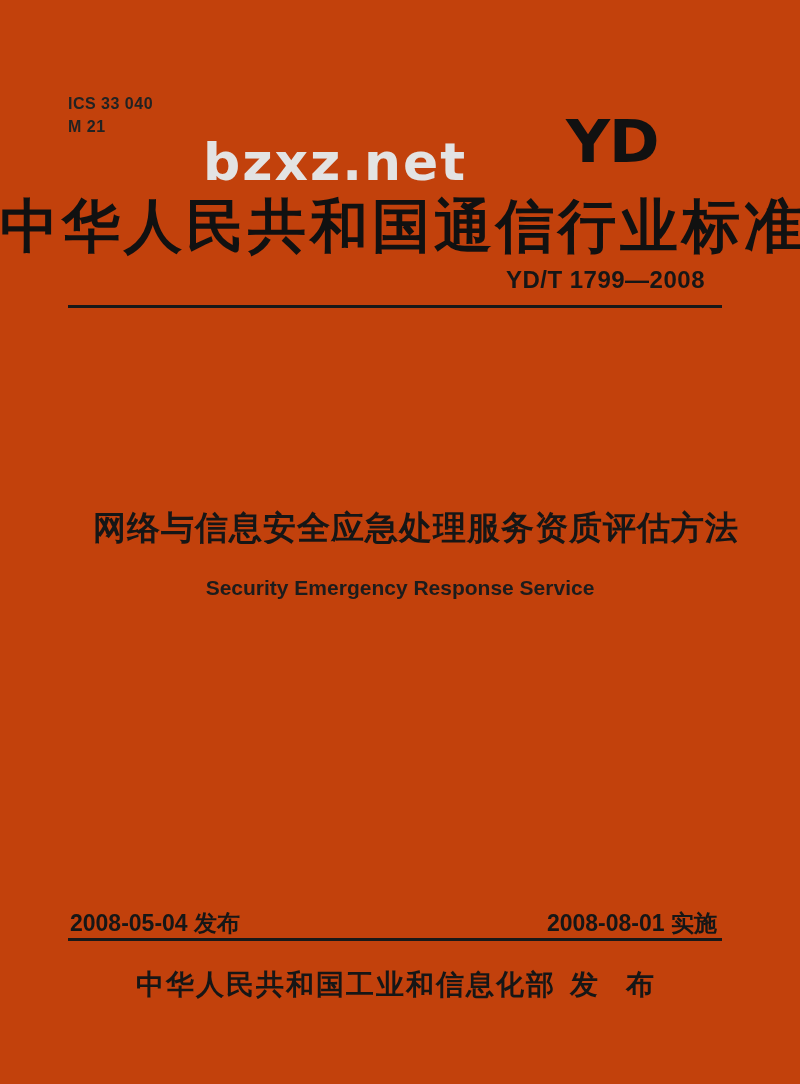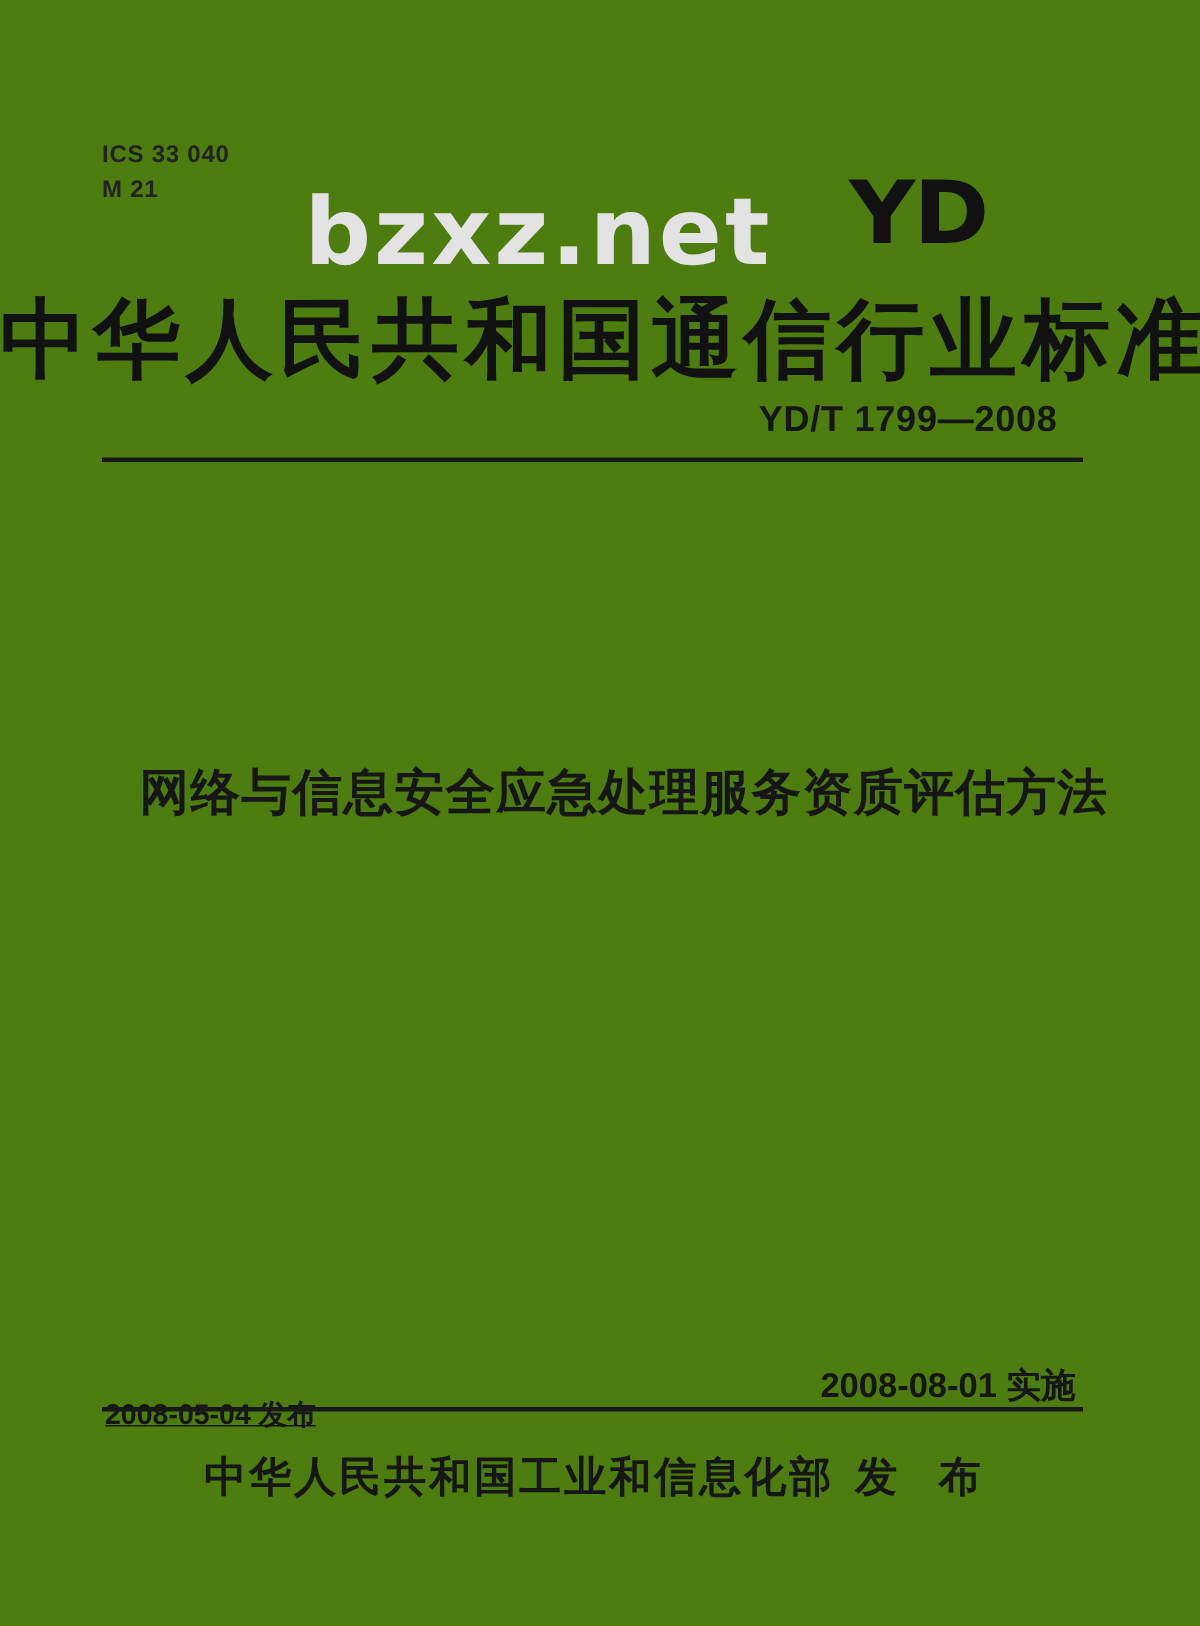--- a/index.html
+++ b/index.html
@@ -4,44 +4,44 @@
 <style>
   * { margin: 0; padding: 0; box-sizing: border-box; }
   html, body { background: #9a9a9a; }
   body { font-family: "Liberation Sans", sans-serif; }
 
   .page {
     position: relative;
     width: 800px;
     height: 1084px;
     margin: 0 auto;
-    background: #4d7c0f;
+    background: #c2410c;
     color: #1a1a1a;
     overflow: hidden;
   }
 
   
   .ics-block {
     position: absolute;
     left: 68px;
     top: 92px;
     font-size: 16px;
     font-weight: bold;
     line-height: 23px;
     letter-spacing: 0.5px;
     color: #222;
   }
 
   
   .watermark {
     position: absolute;
     left: 203px;
-    top: 118px;
+    top: 132px;
     font-family: "DejaVu Sans", sans-serif;
-    font-size: 62px;
+    font-size: 52px;
     font-weight: bold;
     letter-spacing: 2px;
     color: #e3e3e3;
     z-index: 1;
     user-select: none;
   }
 
   
   .yd-logo {
     position: absolute;
@@ -120,25 +120,24 @@
     font-size: 21px;
     font-weight: 600;
     line-height: 31px;
     color: #1c1c1c;
   }
 
   
   .date-issue {
     position: absolute;
     left: 70px;
-    top: 930px;
-    font-size: 19px;
+    top: 908px;
+    font-size: 23px;
     font-weight: bold;
     color: #161616;
-    text-decoration: underline;
   }
   .date-impl {
     position: absolute;
     right: 83px;
     top: 908px;
     font-size: 23px;
     font-weight: bold;
     color: #161616;
   }
 
@@ -176,20 +175,21 @@
 
   <div class="std-title">中华人民共和国通信行业标准</div>
 
   <div class="std-number">YD/T 1799—2008</div>
 
   <div class="rule rule-top"></div>
 
   <div class="doc-title-zh">网络与信息安全应急处理服务资质评估方法</div>
 
   <div class="doc-title-en">
+    <div>Security Emergency Response Service</div>
   </div>
 
   <div class="date-issue">2008-05-04 发布</div>
   <div class="date-impl">2008-08-01 实施</div>
 
   <div class="rule rule-bottom"></div>
 
   <div class="publisher-line">
     <span>中华人民共和国工业和信息化部</span><span class="publish-label">发 布</span>
   </div>

